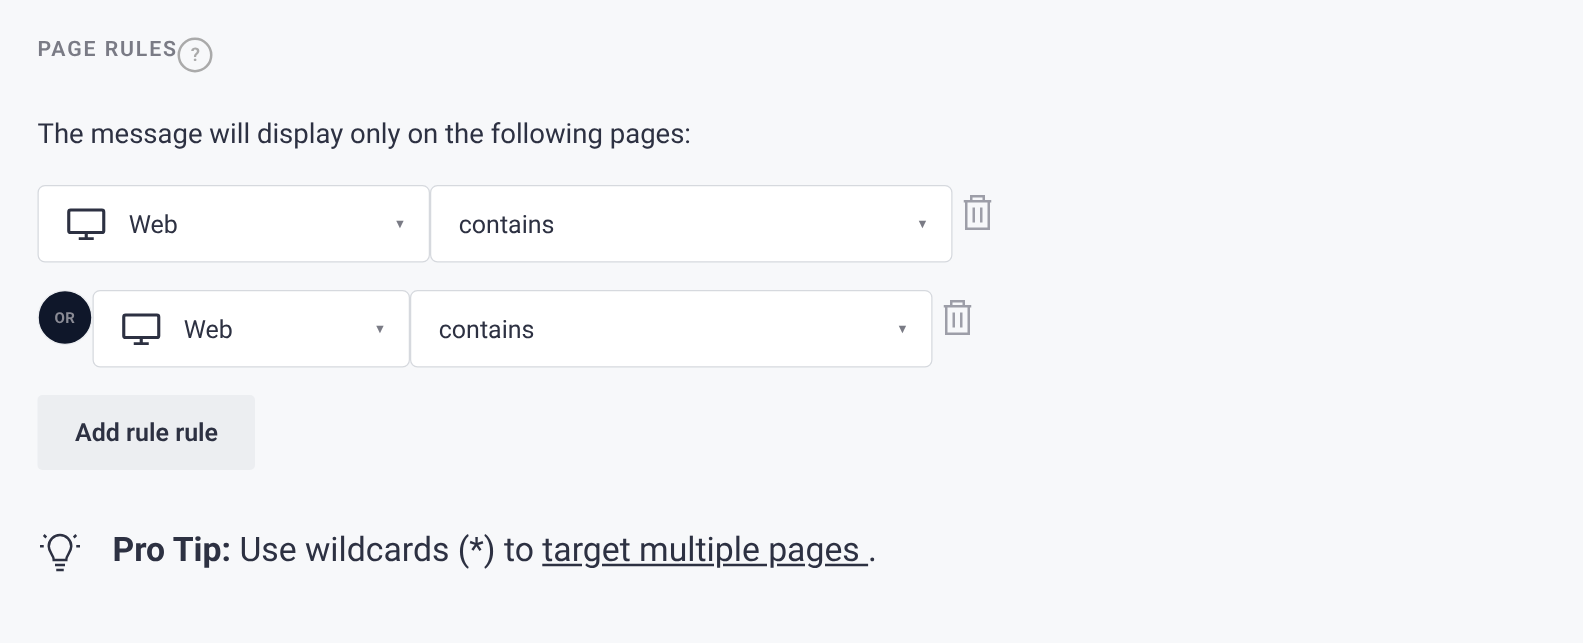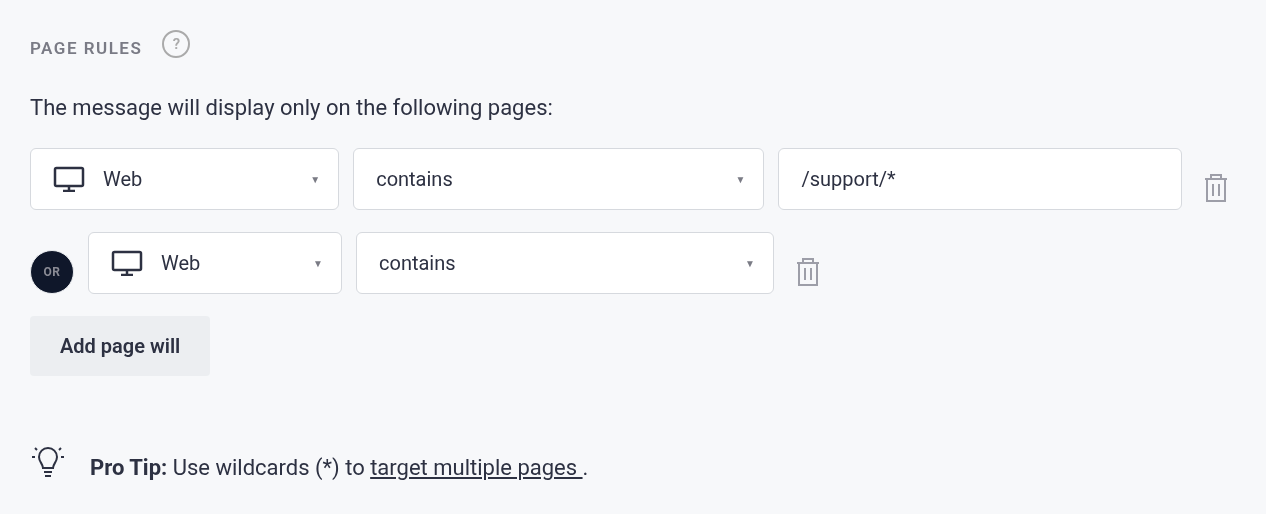--- a/index.html
+++ b/index.html
@@ -6,22 +6,22 @@
     body {
       font-family: -apple-system, BlinkMacSystemFont, "Segoe UI", Roboto, sans-serif;
       background: #f7f8fa;
       color: #2d3142;
       padding: 30px;
       font-size: 18px;
       width: 1266px;
     }
     .section-header {
       display: flex;
-      align-items: flex-end;
-      gap: 20px;
+      align-items: flex-start;
+      gap: 0;
       margin-bottom: 14px;
     }
     .section-title {
       font-size: 17px;
       font-weight: 600;
       letter-spacing: 1.5px;
       color: #7a7b85;
       text-transform: uppercase;
     }
     .help-icon {
@@ -43,22 +43,21 @@
       margin-bottom: 28px;
       margin-top: 37px;
     }
     .rules-container {
       display: flex;
       flex-direction: column;
       gap: 22px;
     }
     .rule-row {
       display: flex;
-      align-items: flex-end;
-      gap: 14px;
+      align-items: flex-start;
     }
     .or-badge {
       width: 44px;
       height: 44px;
       border-radius: 50%;
       background: #0f172a;
       border: 1px solid #eceef1;
       display: flex;
       align-items: center;
       justify-content: center;
@@ -130,25 +129,25 @@
       border: none;
       border-radius: 4px;
       padding: 18px 30px;
       font-size: 20px;
       font-weight: 600;
       color: #2d3142;
       cursor: pointer;
       font-family: inherit;
     }
     .pro-tip-row {
-      margin-top: 68px;
-      display: flex;
-      align-items: flex-end;
+      margin-top: 48px;
+      display: flex;
+      align-items: flex-start;
       gap: 24px;
-      font-size: 22px;
+      font-size: 27px;
       color: #2d3142;
     }
     .bulb-icon {
       width: 36px;
       height: 36px;
       flex-shrink: 0;
       color: #2d3142;
     }
     .pro-tip-label { font-weight: 700; }
     .pro-tip-link {
@@ -182,21 +181,20 @@
         <span>Web</span>
       </div>
       <span class="dropdown-caret">▼</span>
     </div>
     <div class="select-box condition">
       <div class="select-content">
         <span>contains</span>
       </div>
       <span class="dropdown-caret">▼</span>
     </div>
-    <input class="text-input" type="text" value="/support/*" style="">
     <button class="trash-btn">
       <svg class="trash-icon" viewBox="0 0 28 32" fill="none" stroke="#9d9ea8" stroke-width="2">
         <path d="M3 7 L25 7"></path>
         <path d="M9 7 L9 3 L19 3 L19 7"></path>
         <path d="M5 7 L5 29 L23 29 L23 7"></path>
         <line x1="11" y1="12" x2="11" y2="24"></line>
         <line x1="17" y1="12" x2="17" y2="24"></line>
       </svg>
     </button>
   </div>
@@ -226,21 +224,21 @@
         <path d="M9 7 L9 3 L19 3 L19 7"></path>
         <path d="M5 7 L5 29 L23 29 L23 7"></path>
         <line x1="11" y1="12" x2="11" y2="24"></line>
         <line x1="17" y1="12" x2="17" y2="24"></line>
       </svg>
     </button>
   </div>
 
 </div>
 
-<button class="add-rule-btn">Add page will</button>
+<button class="add-rule-btn">Add rule rule</button>
 
 <div class="pro-tip-row">
   <svg class="bulb-icon" viewBox="0 0 36 36" fill="none" stroke="#2d3142" stroke-width="2">
     <path d="M13 24 C13 20 9 18 9 13 C9 8 13 4 18 4 C23 4 27 8 27 13 C27 18 23 20 23 24 Z"></path>
     <line x1="14" y1="28" x2="22" y2="28"></line>
     <line x1="15" y1="32" x2="21" y2="32"></line>
     <line x1="2" y1="13" x2="5" y2="13"></line>
     <line x1="31" y1="13" x2="34" y2="13"></line>
     <line x1="5" y1="4" x2="7" y2="6"></line>
     <line x1="29" y1="6" x2="31" y2="4"></line>

